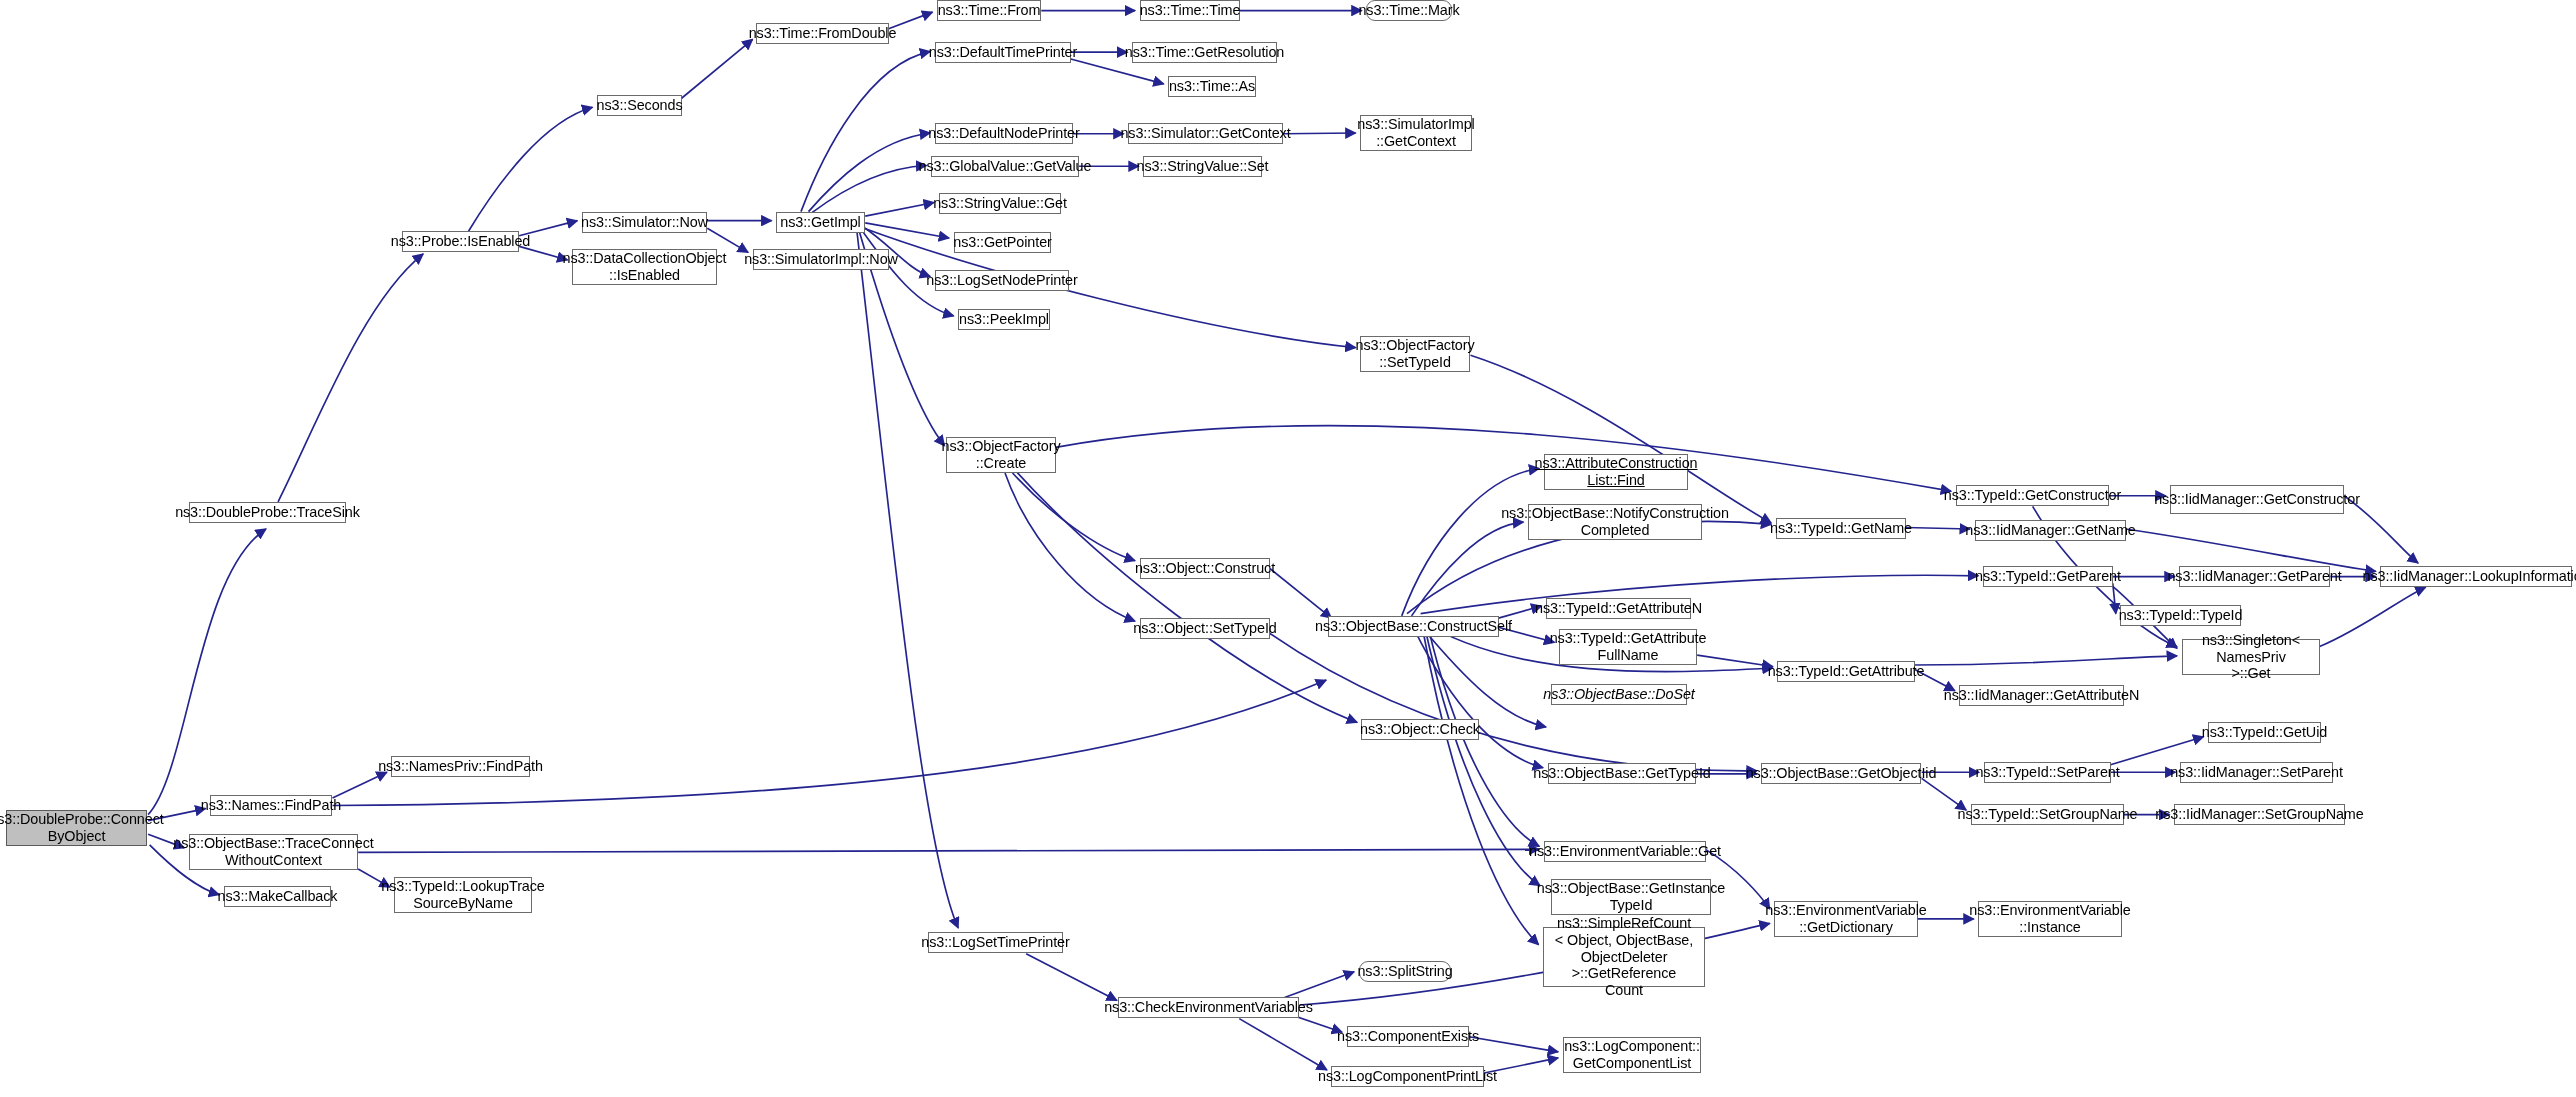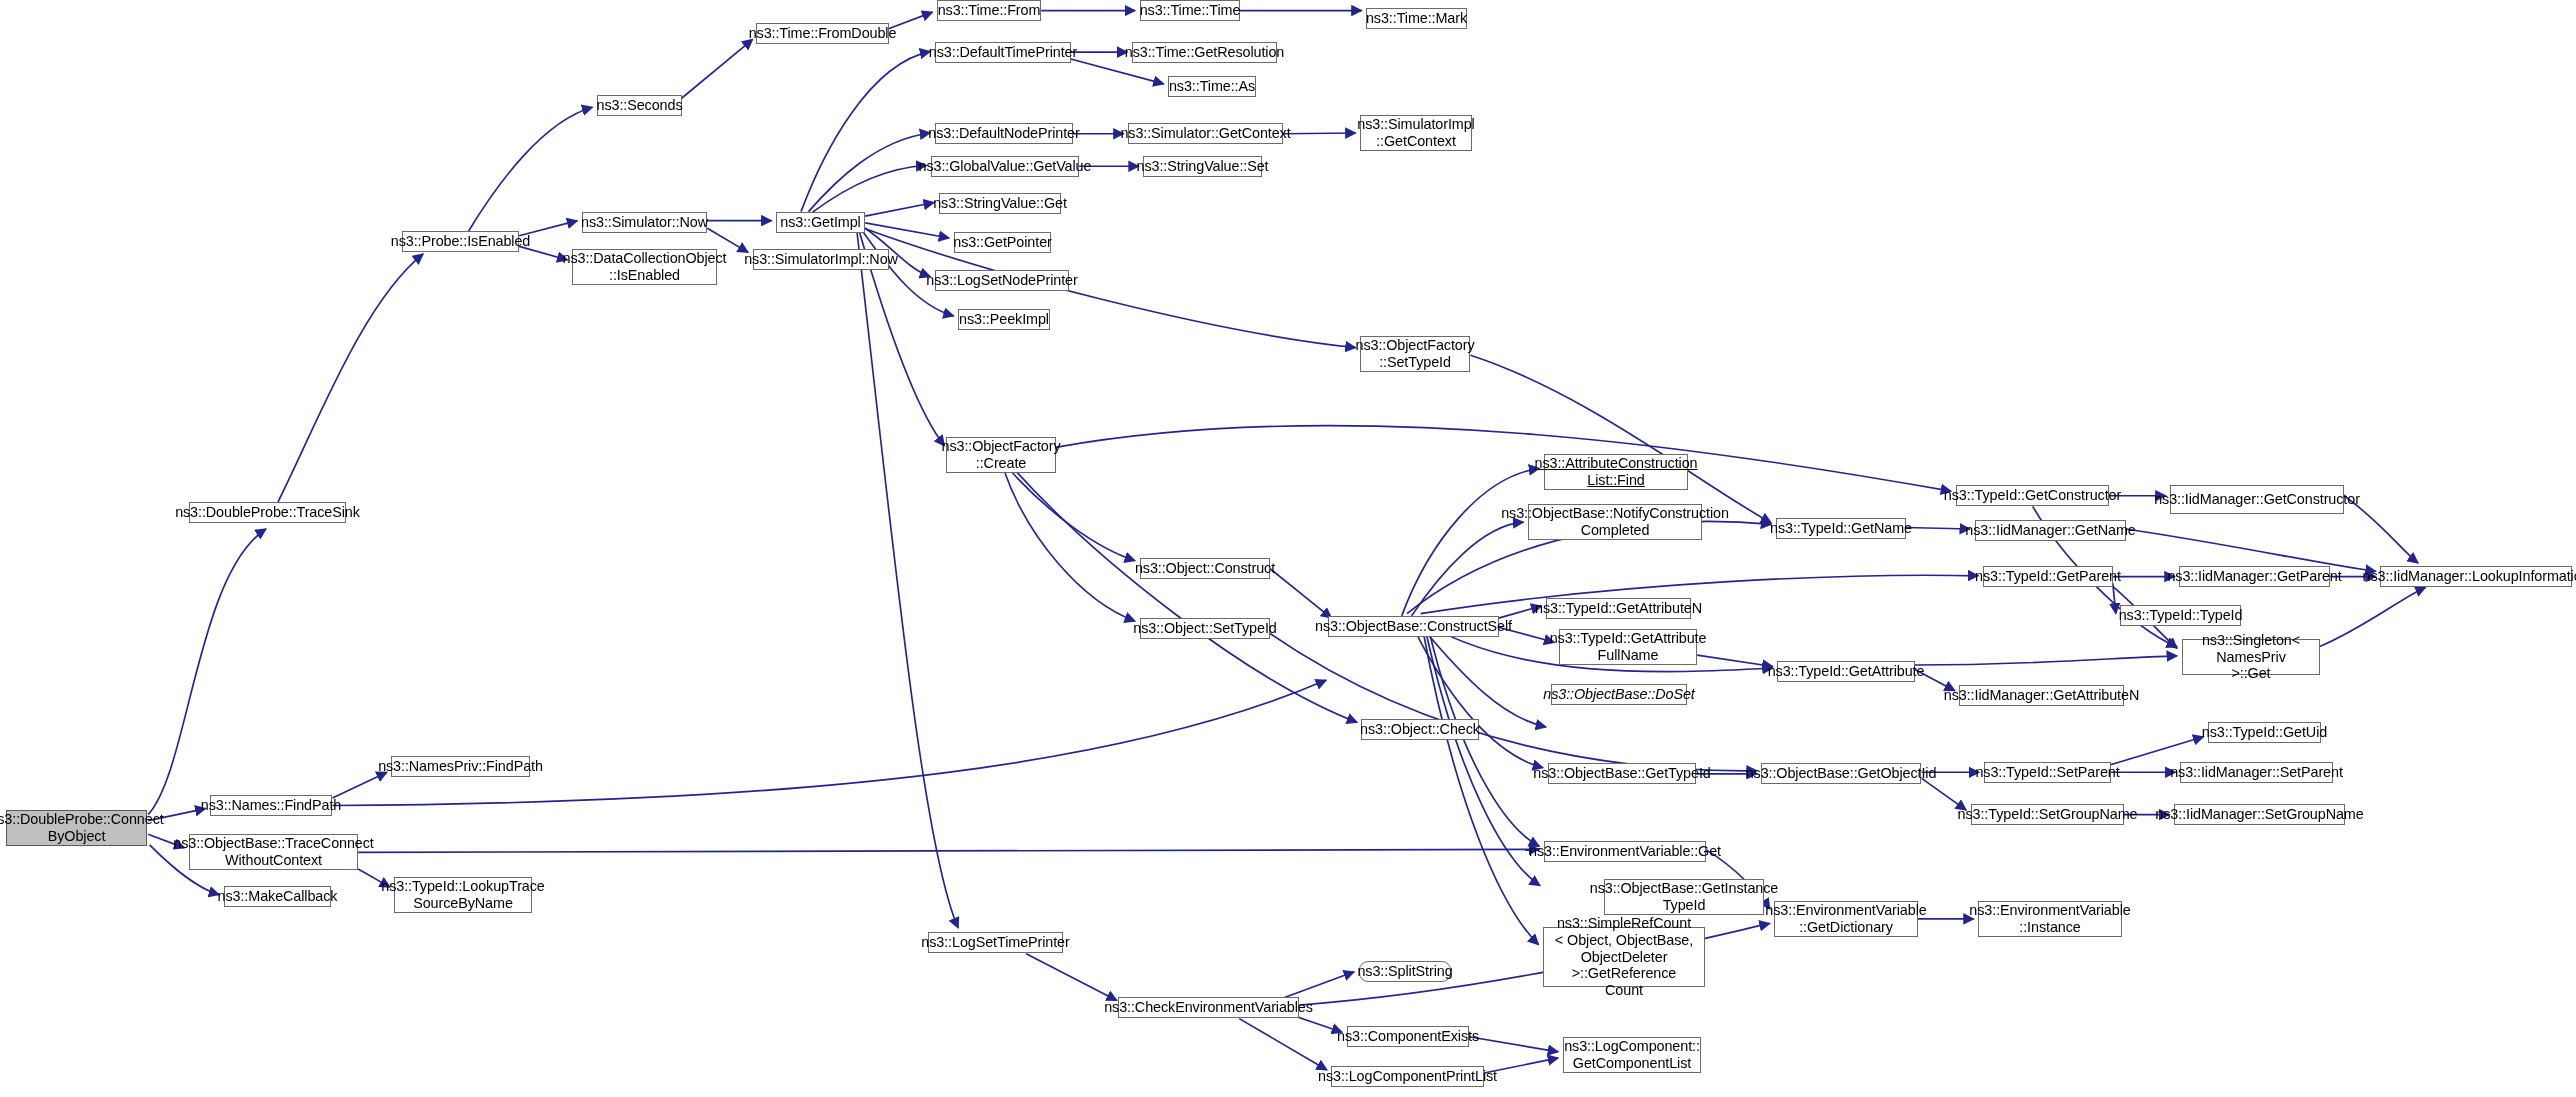--- a/index.html
+++ b/index.html
@@ -141,21 +141,21 @@
       <div class="node" style="left: 189px; top: 834px; width: 169px; height: 36px;">ns3::ObjectBase::TraceConnect
 WithoutContext</div>
       <div class="node" style="left: 224px; top: 886px; width: 107px; height: 21px;">ns3::MakeCallback</div>
       <div class="node" style="left: 391px; top: 756px; width: 139px; height: 21px;">ns3::NamesPriv::FindPath</div>
       <div class="node" style="left: 394px; top: 877px; width: 138px; height: 36px;">ns3::TypeId::LookupTrace
 SourceByName</div>
       <div class="node" style="left: 597px; top: 95px; width: 85px; height: 21px;">ns3::Seconds</div>
       <div class="node" style="left: 756px; top: 23px; width: 133px; height: 21px;">ns3::Time::FromDouble</div>
       <div class="node" style="left: 937px; top: 0px; width: 104px; height: 21px;">ns3::Time::From</div>
       <div class="node" style="left: 1140px; top: 0px; width: 100px; height: 21px;">ns3::Time::Time</div>
-      <div class="node" style="left: 1366px; top: 8px; width: 101px; height: 21px;">ns3::Time::Mark</div>
+      <div class="node" style="left: 1366px; top: 0px; width: 86px; height: 21px; border-radius: 9px;">ns3::Time::Mark</div>
       <div class="node" style="left: 935px; top: 42px; width: 136px; height: 21px;">ns3::DefaultTimePrinter</div>
       <div class="node" style="left: 1132px; top: 42px; width: 145px; height: 21px;">ns3::Time::GetResolution</div>
       <div class="node" style="left: 1168px; top: 76px; width: 88px; height: 21px;">ns3::Time::As</div>
       <div class="node" style="left: 935px; top: 123px; width: 138px; height: 21px;">ns3::DefaultNodePrinter</div>
       <div class="node" style="left: 1128px; top: 123px; width: 155px; height: 21px;">ns3::Simulator::GetContext</div>
       <div class="node" style="left: 1360px; top: 115px; width: 112px; height: 36px;">ns3::SimulatorImpl
 ::GetContext</div>
       <div class="node" style="left: 931px; top: 156px; width: 148px; height: 21px;">ns3::GlobalValue::GetValue</div>
       <div class="node" style="left: 1143px; top: 156px; width: 119px; height: 21px;">ns3::StringValue::Set</div>
       <div class="node" style="left: 582px; top: 212px; width: 125px; height: 21px;">ns3::Simulator::Now</div>
@@ -196,21 +196,21 @@
       <div class="node" style="left: 1975px; top: 520px; width: 151px; height: 21px;">ns3::IidManager::GetName</div>
       <div class="node" style="left: 1956px; top: 485px; width: 153px; height: 21px;">ns3::TypeId::GetConstructor</div>
       <div class="node" style="left: 2170px; top: 485px; width: 174px; height: 29px;">ns3::IidManager::GetConstructor</div>
       <div class="node" style="left: 1983px; top: 566px; width: 130px; height: 21px;">ns3::TypeId::GetParent</div>
       <div class="node" style="left: 2179px; top: 566px; width: 151px; height: 21px;">ns3::IidManager::GetParent</div>
       <div class="node" style="left: 2120px; top: 605px; width: 121px; height: 21px;">ns3::TypeId::TypeId</div>
       <div class="node" style="left: 2380px; top: 566px; width: 192px; height: 21px;">ns3::IidManager::LookupInformation</div>
       <div class="node" style="left: 2182px; top: 639px; width: 138px; height: 36px;">ns3::Singleton&lt; NamesPriv
 &gt;::Get</div>
       <div class="node" style="left: 1544px; top: 841px; width: 162px; height: 21px;">ns3::EnvironmentVariable::Get</div>
-      <div class="node" style="left: 1604px; top: 879px; width: 160px; height: 36px;">ns3::ObjectBase::GetInstance
+      <div class="node" style="left: 1551px; top: 879px; width: 160px; height: 36px;">ns3::ObjectBase::GetInstance
 TypeId</div>
       <div class="node" style="left: 1543px; top: 927px; width: 162px; height: 60px;">ns3::SimpleRefCount
 &lt; Object, ObjectBase,
 ObjectDeleter &gt;::GetReference
 Count</div>
       <div class="node" style="left: 1774px; top: 901px; width: 144px; height: 36px;">ns3::EnvironmentVariable
 ::GetDictionary</div>
       <div class="node" style="left: 1978px; top: 901px; width: 144px; height: 36px;">ns3::EnvironmentVariable
 ::Instance</div>
       <div class="node" style="left: 928px; top: 932px; width: 135px; height: 21px;">ns3::LogSetTimePrinter</div>

